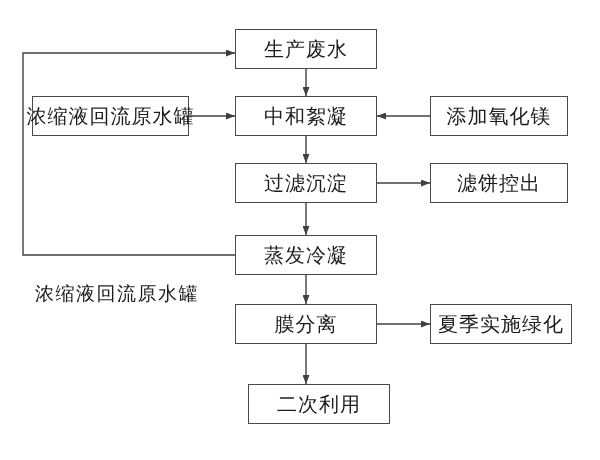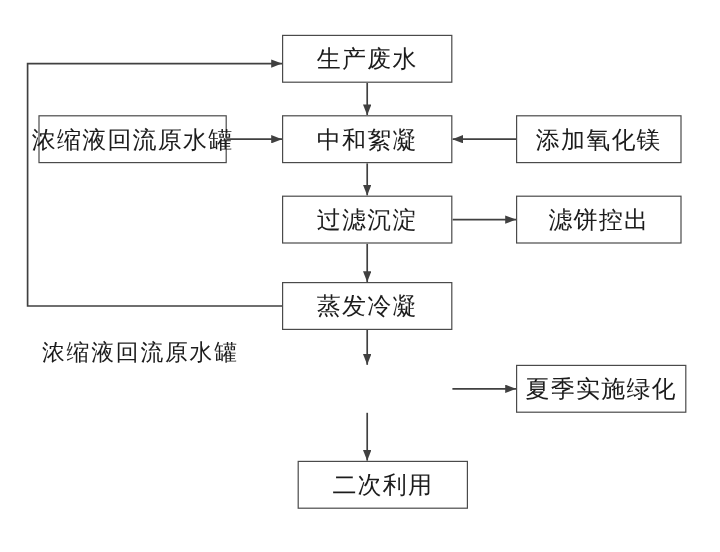--- a/index.html
+++ b/index.html
@@ -100,18 +100,19 @@
     <line class="edge" x1="306" y1="344" x2="306" y2="384" marker-end="url(#ah)"></line>
   </svg>
 
   <div id="n-prod" class="node">生产废水</div>
   <div id="n-addf" class="node">浓缩液回流原水罐</div>
   <div id="n-neut" class="node">中和絮凝</div>
   <div id="n-filt" class="node">过滤沉淀</div>
   <div id="n-mgo" class="node">添加氧化镁</div>
   <div id="n-evap" class="node">蒸发冷凝</div>
   <div id="n-cake" class="node">滤饼控出</div>
+  <div id="n-memb" class="node">膜分离</div>
   <div id="n-green" class="node">夏季实施绿化</div>
   <div id="n-sec" class="node">二次利用</div>
 
   <div class="annotation">浓缩液回流原水罐</div>
 
 </div>
 
 </body></html>

